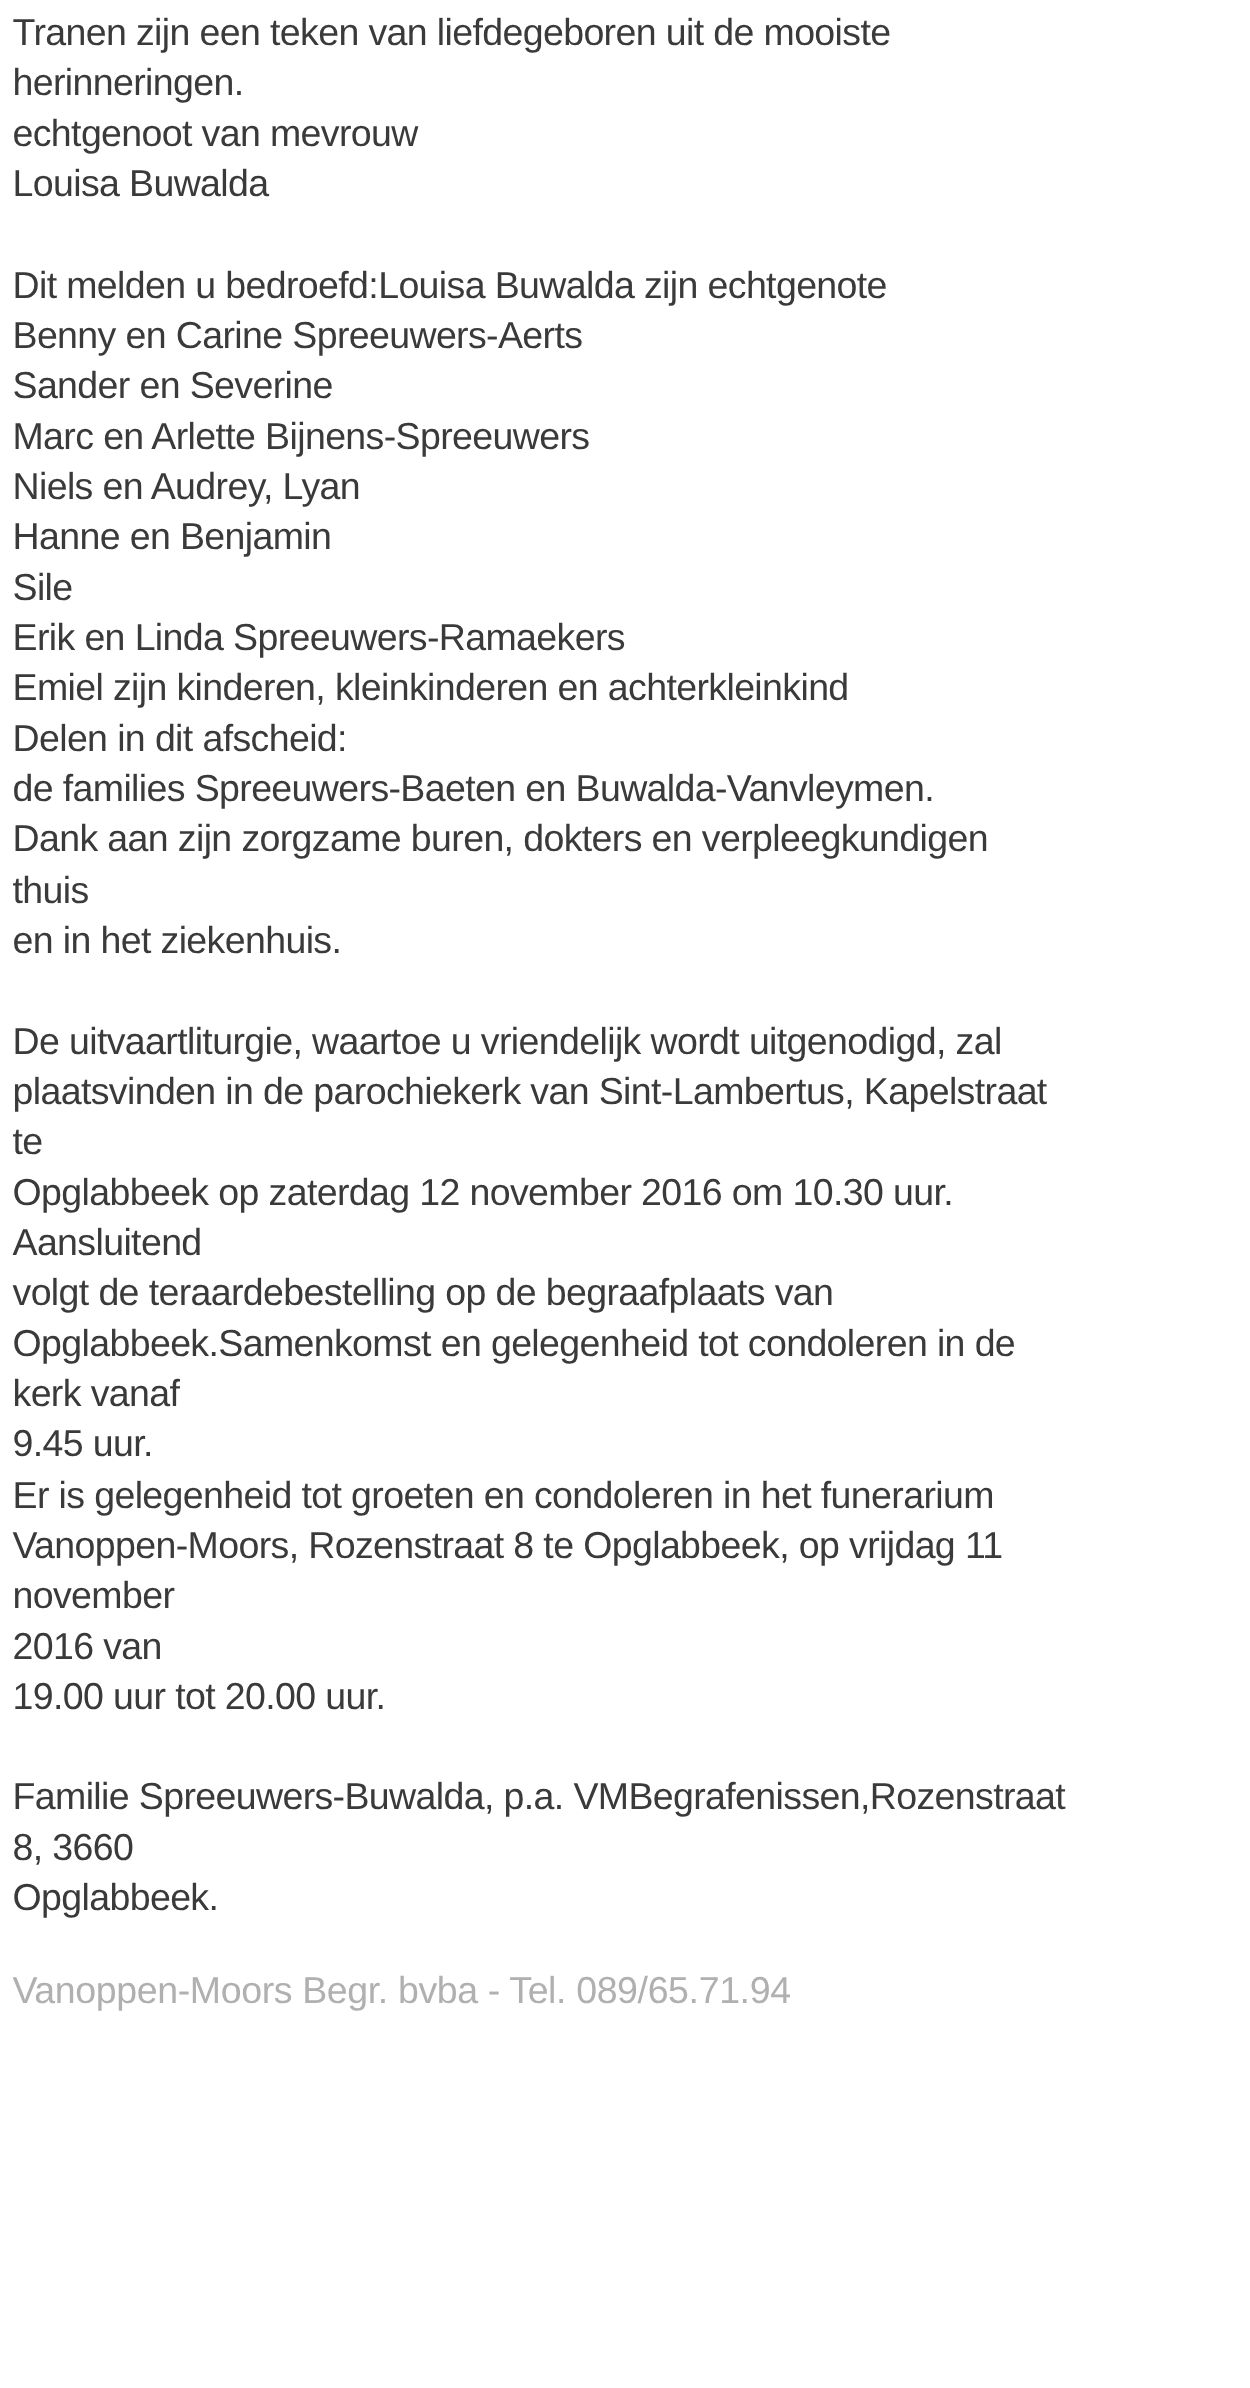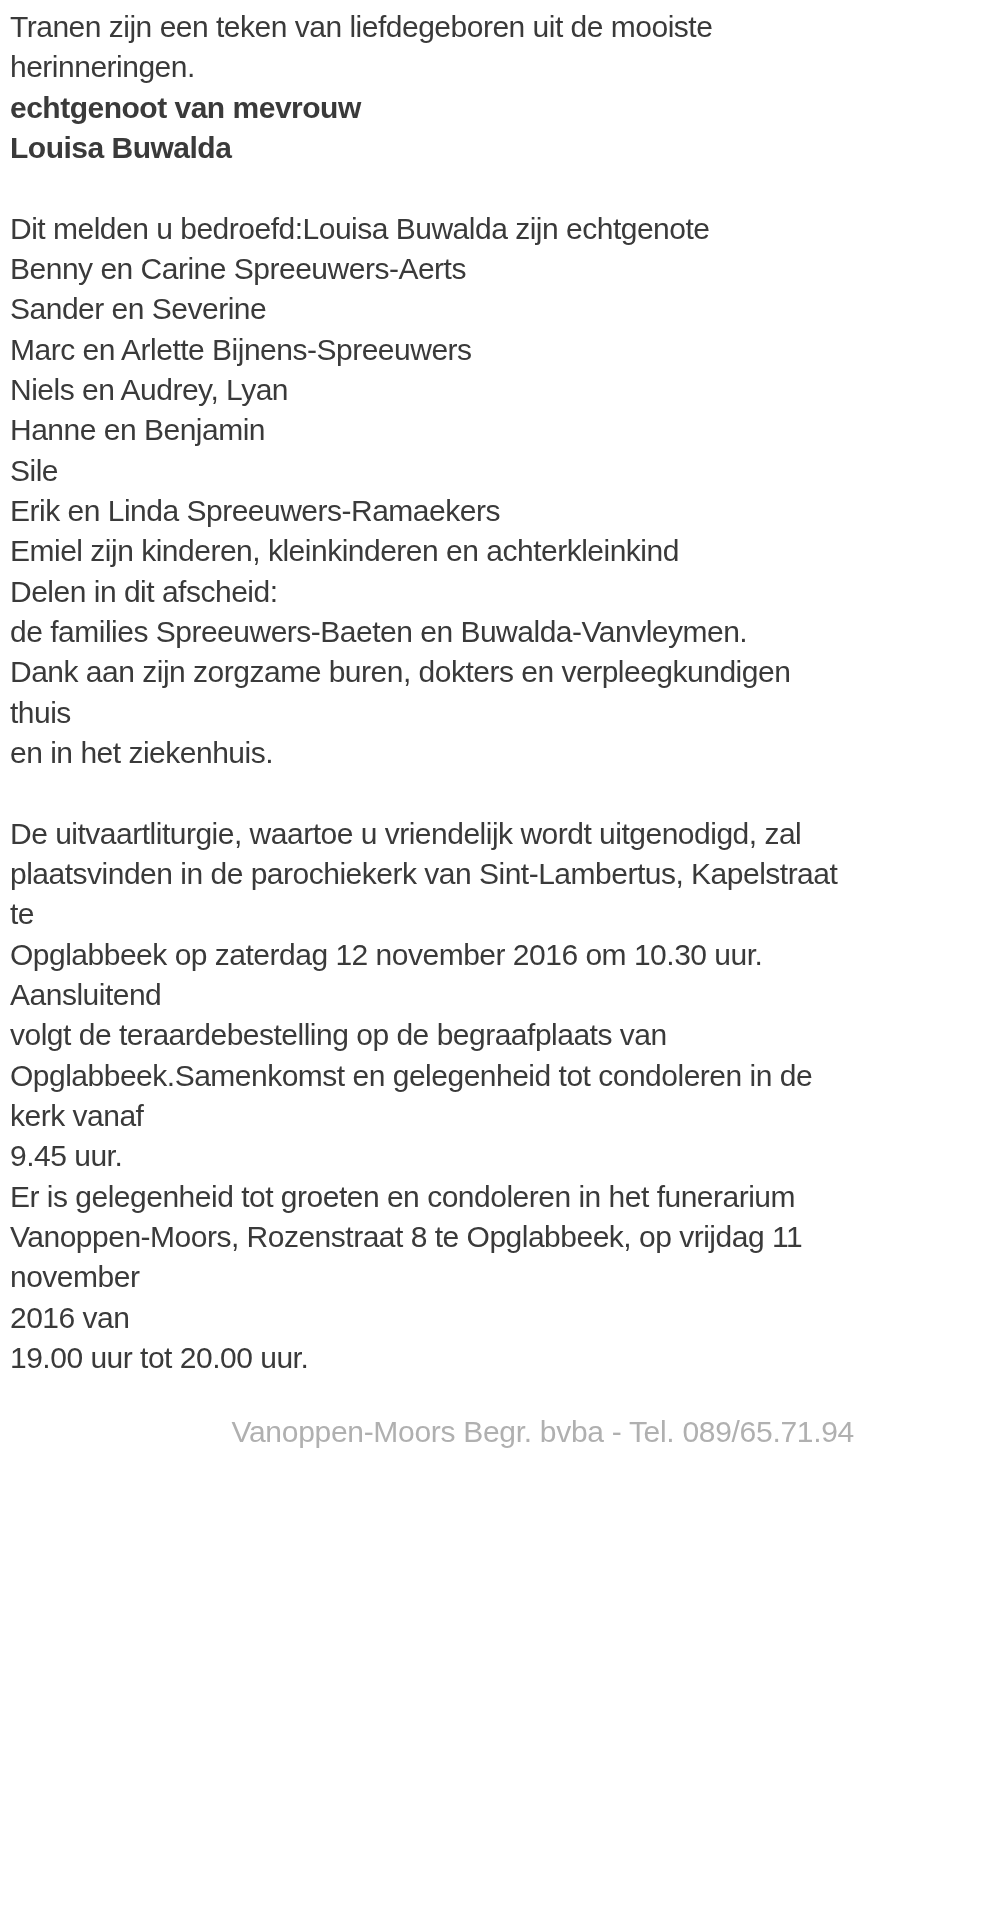--- a/index.html
+++ b/index.html
@@ -30,26 +30,25 @@
     margin-top: 40.33px;        
   }
   .doc p:first-child { margin-top: 0; }
   h1.deceased-name {
     font-size: 38px;
     line-height: 40.33px;
     font-weight: 700;
     letter-spacing: -1px;
     color: var(--text);
   }
-  p.no-gap { margin-top: 0; font-weight: bold; }   
+  p.no-gap { margin-top: 0; }   
   footer.credit {
     margin-top: 34px;
     color: var(--muted);
     letter-spacing: -0.3px;
-    text-align: right;
   }
 </style>
 </head>
 <body>
 
 <main class="doc">
   <p>Tranen zijn een teken van liefdegeboren uit de mooiste herinneringen.</p>
 
 
 
@@ -76,16 +75,18 @@
 Opglabbeek op zaterdag 12 november 2016 om 10.30 uur. Aansluitend
 volgt de teraardebestelling op de begraafplaats van
 Opglabbeek.Samenkomst en gelegenheid tot condoleren in de kerk vanaf
 9.45 uur.
 Er is gelegenheid tot groeten en condoleren in het funerarium
 Vanoppen-Moors, Rozenstraat 8 te Opglabbeek, op vrijdag 11 november
 2016 van
 19.00 uur tot 20.00 uur.</p>
 
 
+  <p>Familie Spreeuwers-Buwalda, p.a. VMBegrafenissen,Rozenstraat 8, 3660
+Opglabbeek.</p>
 
 
   <footer class="credit">Vanoppen-Moors Begr. bvba - Tel. 089/65.71.94</footer>
 </main>
 
 </body></html>

